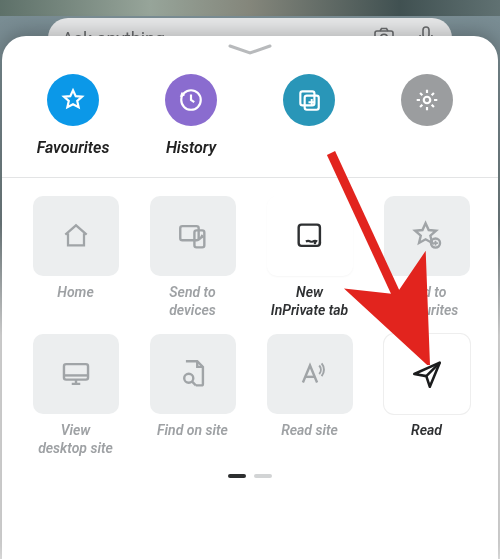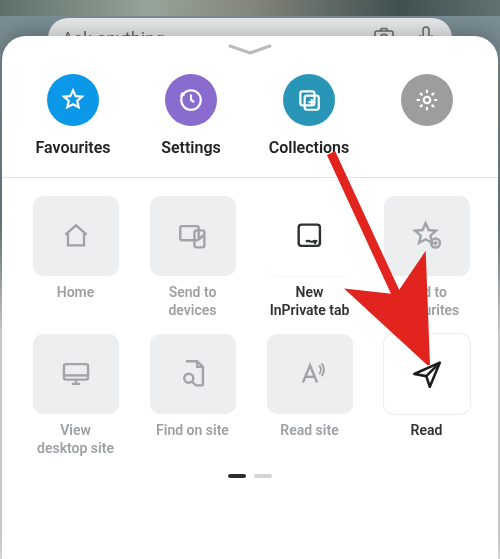--- a/index.html
+++ b/index.html
@@ -2,21 +2,21 @@
 <html><head>
   <meta charset="utf-8">
   <style>
     * { margin:0; padding:0; box-sizing:border-box; -webkit-font-smoothing:antialiased; }
     html,body { width:500px; height:559px; overflow:hidden; font-family:-apple-system,BlinkMacSystemFont,"Segoe UI",Roboto,Helvetica,Arial,sans-serif; background:#fff; }
     .backdrop { position:absolute; inset:0; background:linear-gradient(#7a8e95,#6e7b7e 40%, #dedede 60%); }
     .bg-image { position:absolute; top:0; left:0; right:0; height:16px; background:linear-gradient(90deg,#5a6d64,#9aa79a 30%,#858578 50%,#3a4a4a 80%,#5d6e6e); opacity:.9; }
     .searchbar { position:absolute; top:18px; left:48px; right:48px; height:40px; border-radius:20px; background:#e6e7e8; display:flex; align-items:center; padding:0 14px; color:#6a6c6e; }
     .search-text { flex:1; font-size:18px; white-space:nowrap; overflow:hidden; }
     .search-icons { display:flex; gap:18px; }
-    .panel { position:absolute; left:2px; right:2px; top:36px; bottom:0; background:#fff; border-radius:24px 24px 0 0; box-shadow:0 -4px 18px rgba(0,0,0,.22); }
+    .panel { position:absolute; left:2px; right:2px; top:36px; bottom:0; background:#fff; border-radius:24px 24px 0 0; box-shadow:0 -4px 18px rgba(0,0,0,.22);font-style:italic; }
     .grabber { position:absolute; top:6px; left:50%; transform:translateX(-50%); width:48px; height:16px; }
     .grabber svg { width:100%; height:100%; }
     .top-row { display:flex; justify-content:space-around; padding:38px 12px 20px 12px; }
     .top-item { display:flex; flex-direction:column; align-items:center; gap:12px; width:110px; cursor:pointer; }
     .circle { width:52px; height:52px; border-radius:50%; display:flex; align-items:center; justify-content:center; color:#fff; }
     .c-blue { background:#0b98e8; }
     .c-purple { background:#8a6ccf; }
     .c-teal { background:#2996b8; }
     .c-gray { background:#9b9d9f; }
     .top-label { font-size:16px; color:#222; font-weight:600; }
@@ -77,31 +77,30 @@
       <div class="top-label">Favourites</div>
     </div>
     <div class="top-item">
       <div class="circle c-purple">
         <svg width="26" height="26" viewBox="0 0 24 24" fill="none" stroke="#fff" stroke-width="2">
             <circle cx="12" cy="12" r="9"></circle>
             <path d="M12 7v5l3 2"></path>
             <path d="M4 5l-1 3 3-1" stroke-width="1.7"></path>
           </svg>
       </div>
-      <div class="top-label">Settings</div>
+      <div class="top-label">History</div>
     </div>
     <div class="top-item">
       <div class="circle c-teal">
         <svg width="26" height="26" viewBox="0 0 24 24" fill="none" stroke="#fff" stroke-width="2">
             <rect x="4" y="4" width="13" height="13" rx="2"></rect>
             <rect x="8" y="8" width="13" height="13" rx="2"></rect>
             <path d="M14.5 11v6M11.5 14h6" stroke-width="1.8"></path>
           </svg>
       </div>
-      <div class="top-label">Collections</div>
     </div>
     <div class="top-item">
       <div class="circle c-gray">
         <svg width="26" height="26" viewBox="0 0 24 24" fill="none" stroke="#fff" stroke-width="2">
             <circle cx="12" cy="12" r="3"></circle>
             <path d="M12 2.5v3M12 18.5v3M21.5 12h-3M5.5 12h-3M18.4 5.6l-2.1 2.1M7.7 16.3l-2.1 2.1M18.4 18.4l-2.1-2.1M7.7 7.7L5.6 5.6"></path>
           </svg>
       </div>
     </div>
   </div>

